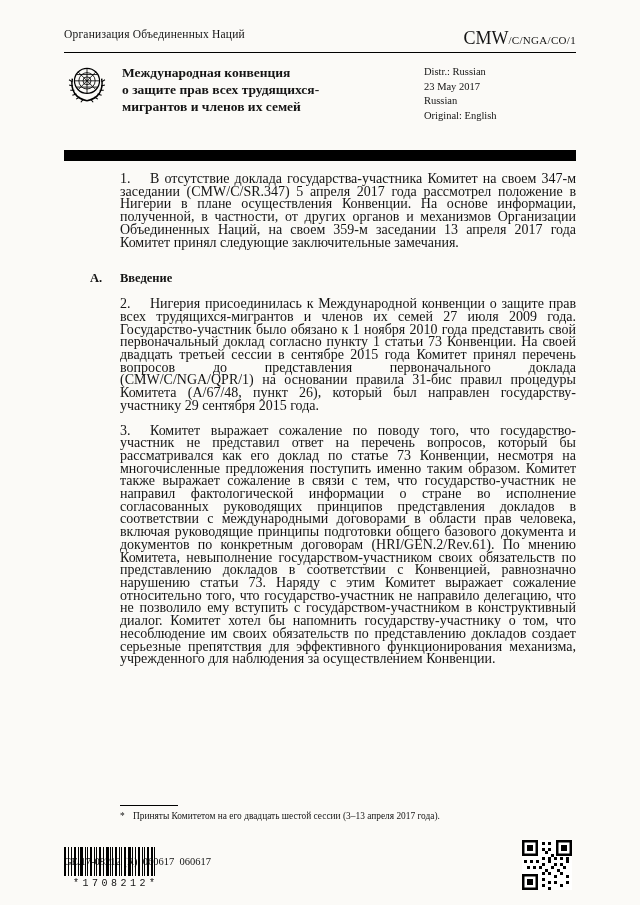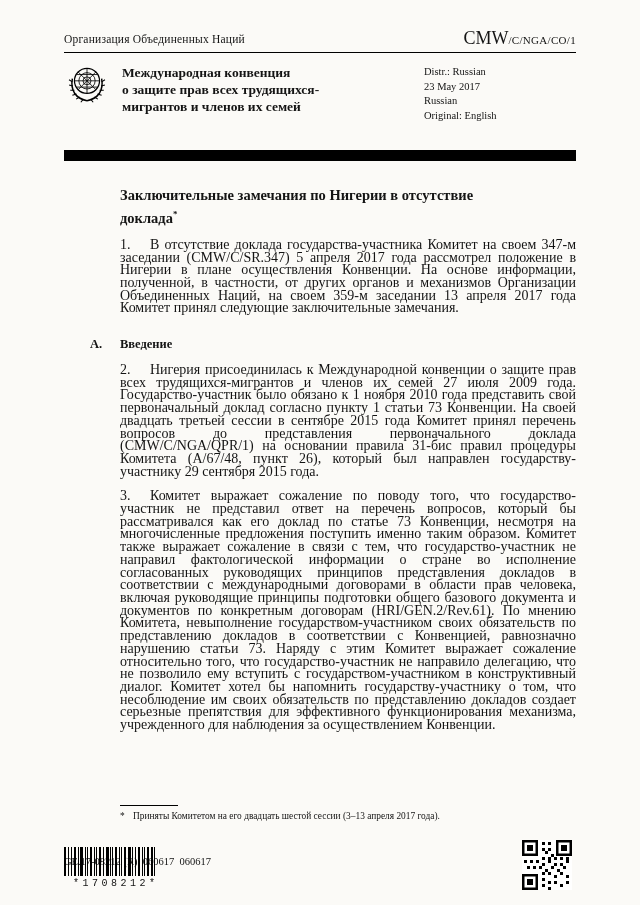--- a/index.html
+++ b/index.html
@@ -7,21 +7,21 @@
   body {
     background:#f6f5f1;
     font-family:"Liberation Serif", serif;
     color:#141414;
     position:relative;
     overflow:hidden;
   }
   .page { position:absolute; inset:0; background:#fbfaf7; padding:28px 64px 0 64px; }
 
   
-  .topbar { display:flex; justify-content:space-between; align-items:center; }
+  .topbar { display:flex; justify-content:space-between; align-items:flex-start; }
   .org { font-size:11.5px; letter-spacing:0.2px; }
   .symbol { text-align:right; white-space:nowrap; }
   .sym-main { font-size:18px; }
   .sym-sub { font-size:11px; letter-spacing:0.3px; }
   .headrule { border-top:1.4px solid #000; margin-top:3px; }
 
   
   .masthead { display:flex; margin-top:9px; }
   .emblem { width:46px; margin-right:12px; flex:0 0 auto; }
   .conv-title { flex:1; font-weight:bold; font-size:13.5px; line-height:17px; white-space:pre-line; padding-top:2px; }
@@ -93,24 +93,20 @@
       <div>Distr.: Russian</div>
       <div>23 May 2017</div>
       <div>Russian</div>
       <div>Original: English</div>
     </div>
   </div>
 
   <div class="blackbar"></div>
 
 
-  <div class="doc-title">
-    <span class="t">Заключительные замечания по Нигерии в отсутствие
-доклада</span><sup>*</sup>
-  </div>
 
   <p class="para">
     <span class="pnum">1.</span><span>В отсутствие доклада государства-участника Комитет на своем 347-м заседании (CMW/C/SR.347) 5 апреля 2017 года рассмотрел положение в Нигерии в плане осуществления Конвенции. На основе информации, полученной, в частности, от других органов и механизмов Организации Объединенных Наций, на своем 359-м заседании 13 апреля 2017 года Комитет принял следующие заключительные замечания.</span>
   </p>
 
   <div class="section-head">
     <span class="sec-letter">A.</span><span>Введение</span>
   </div>
 
   <p class="para">

